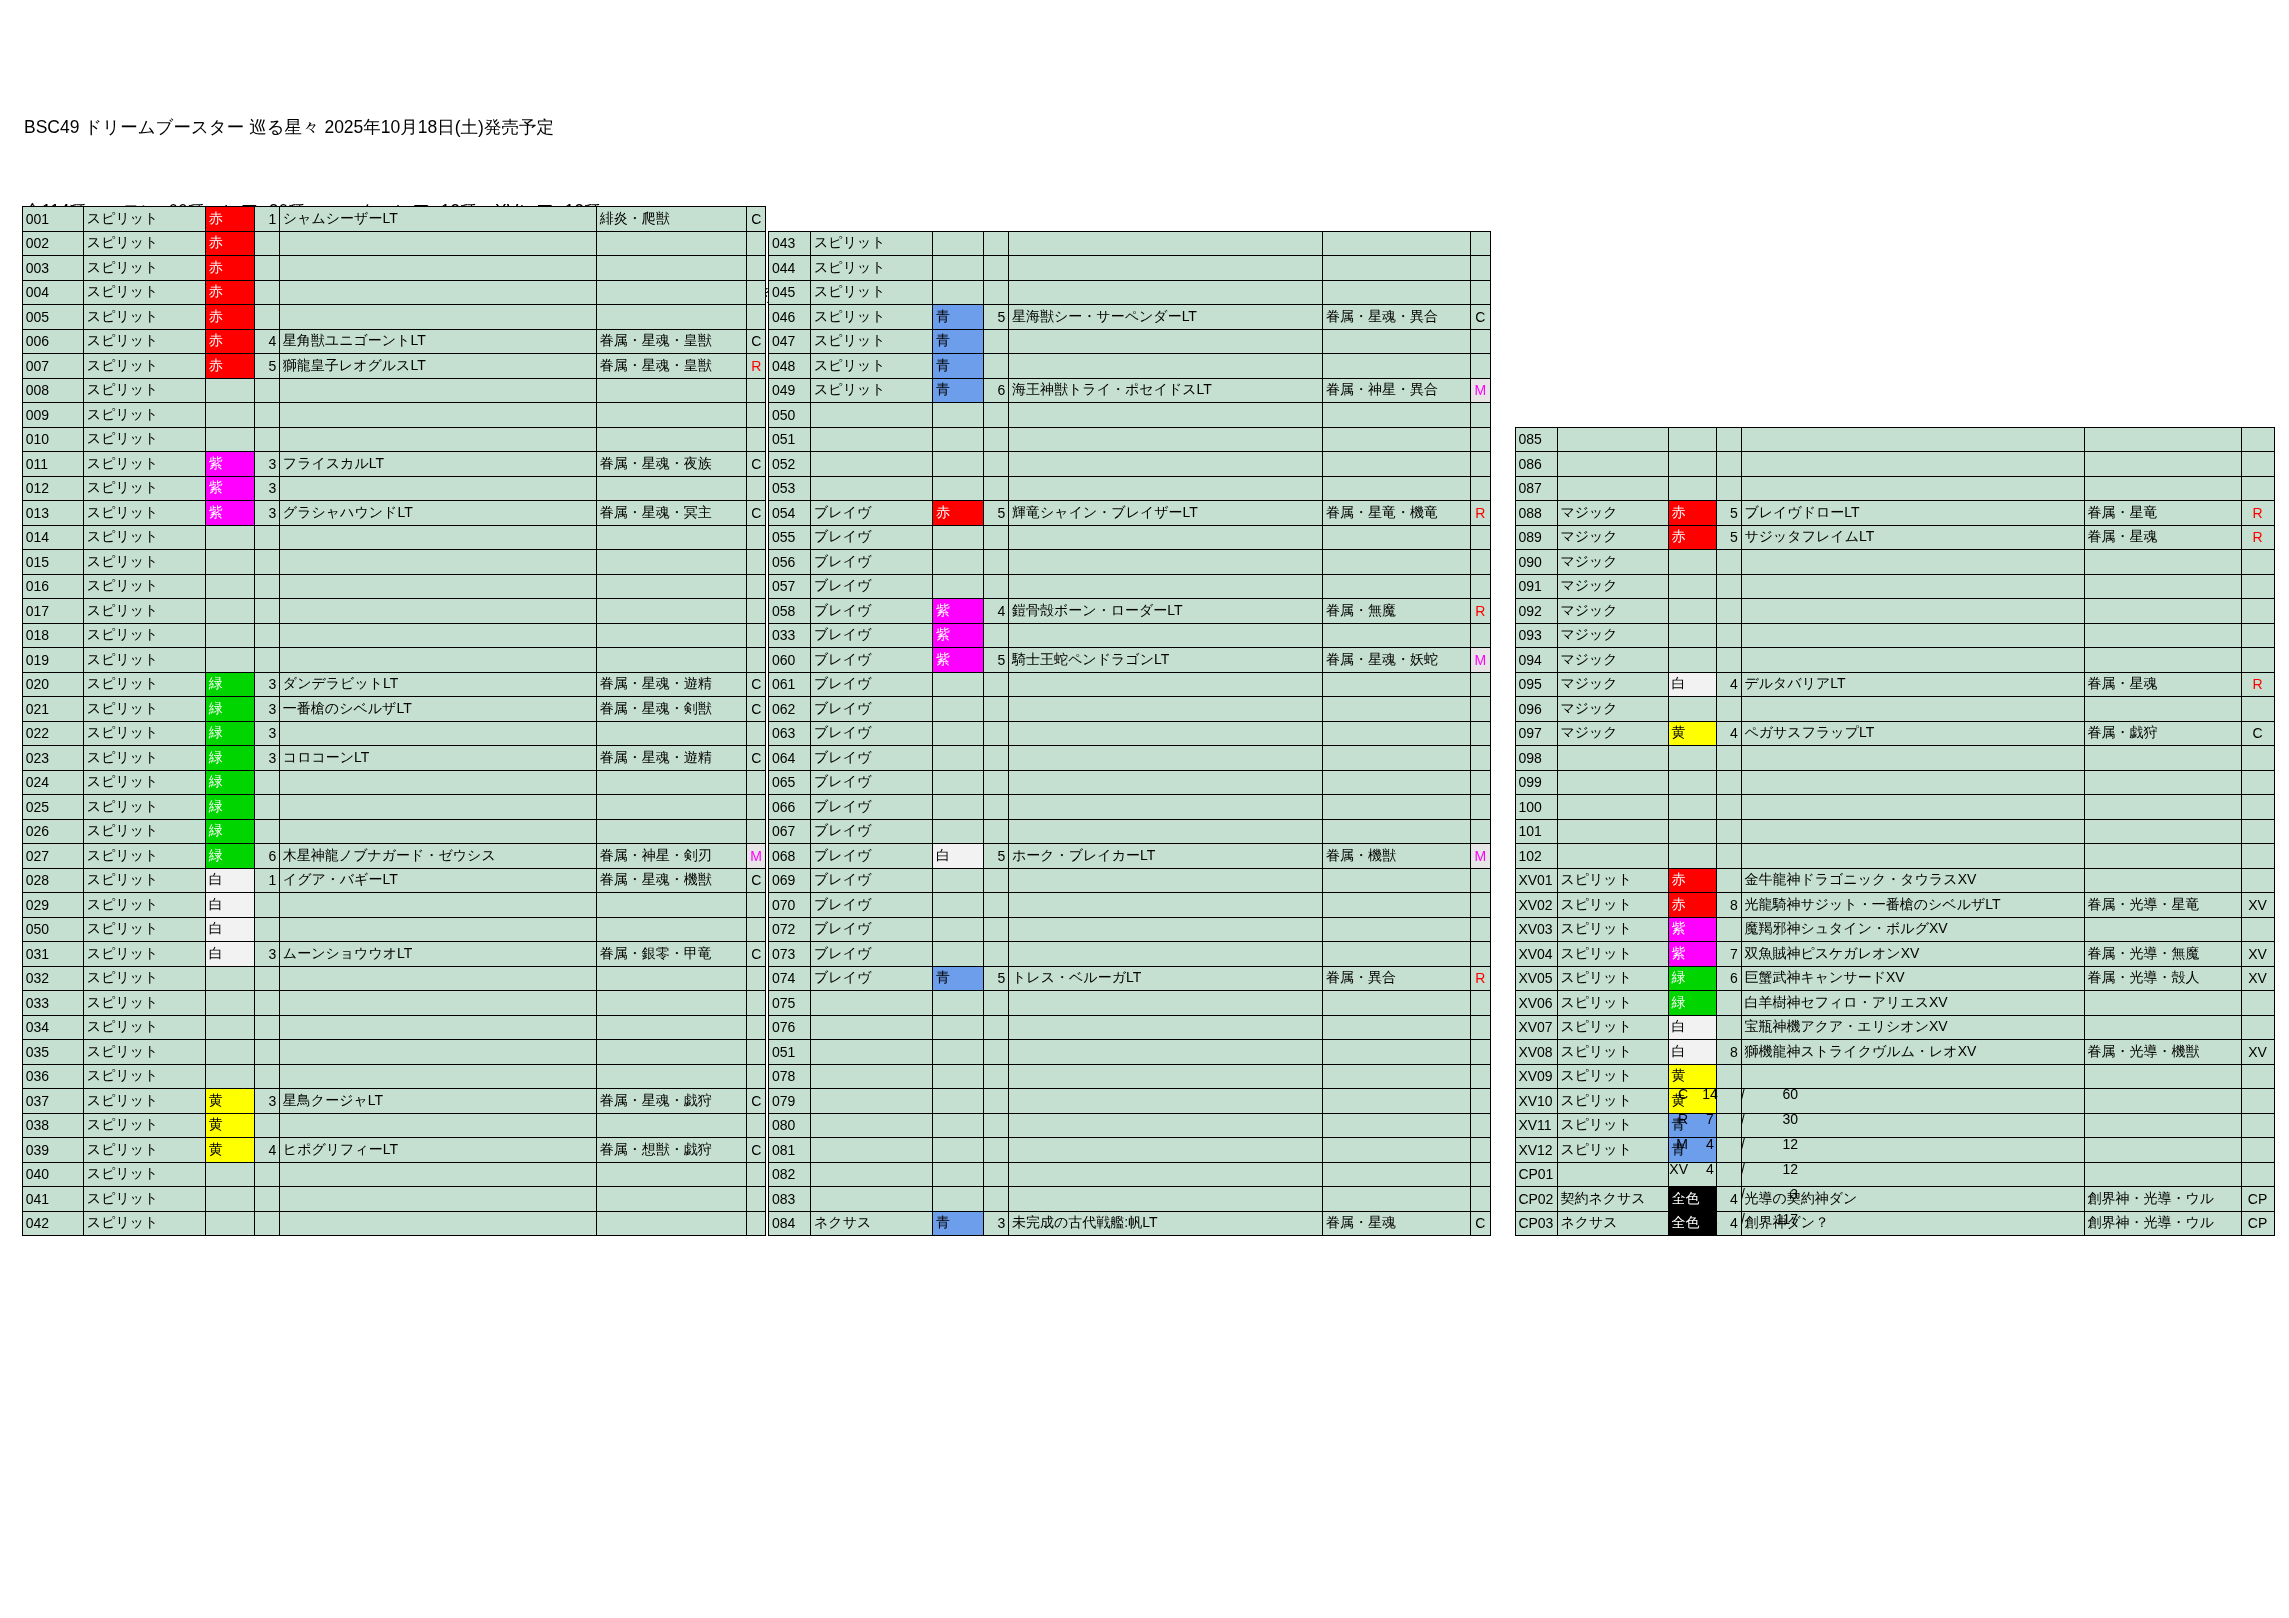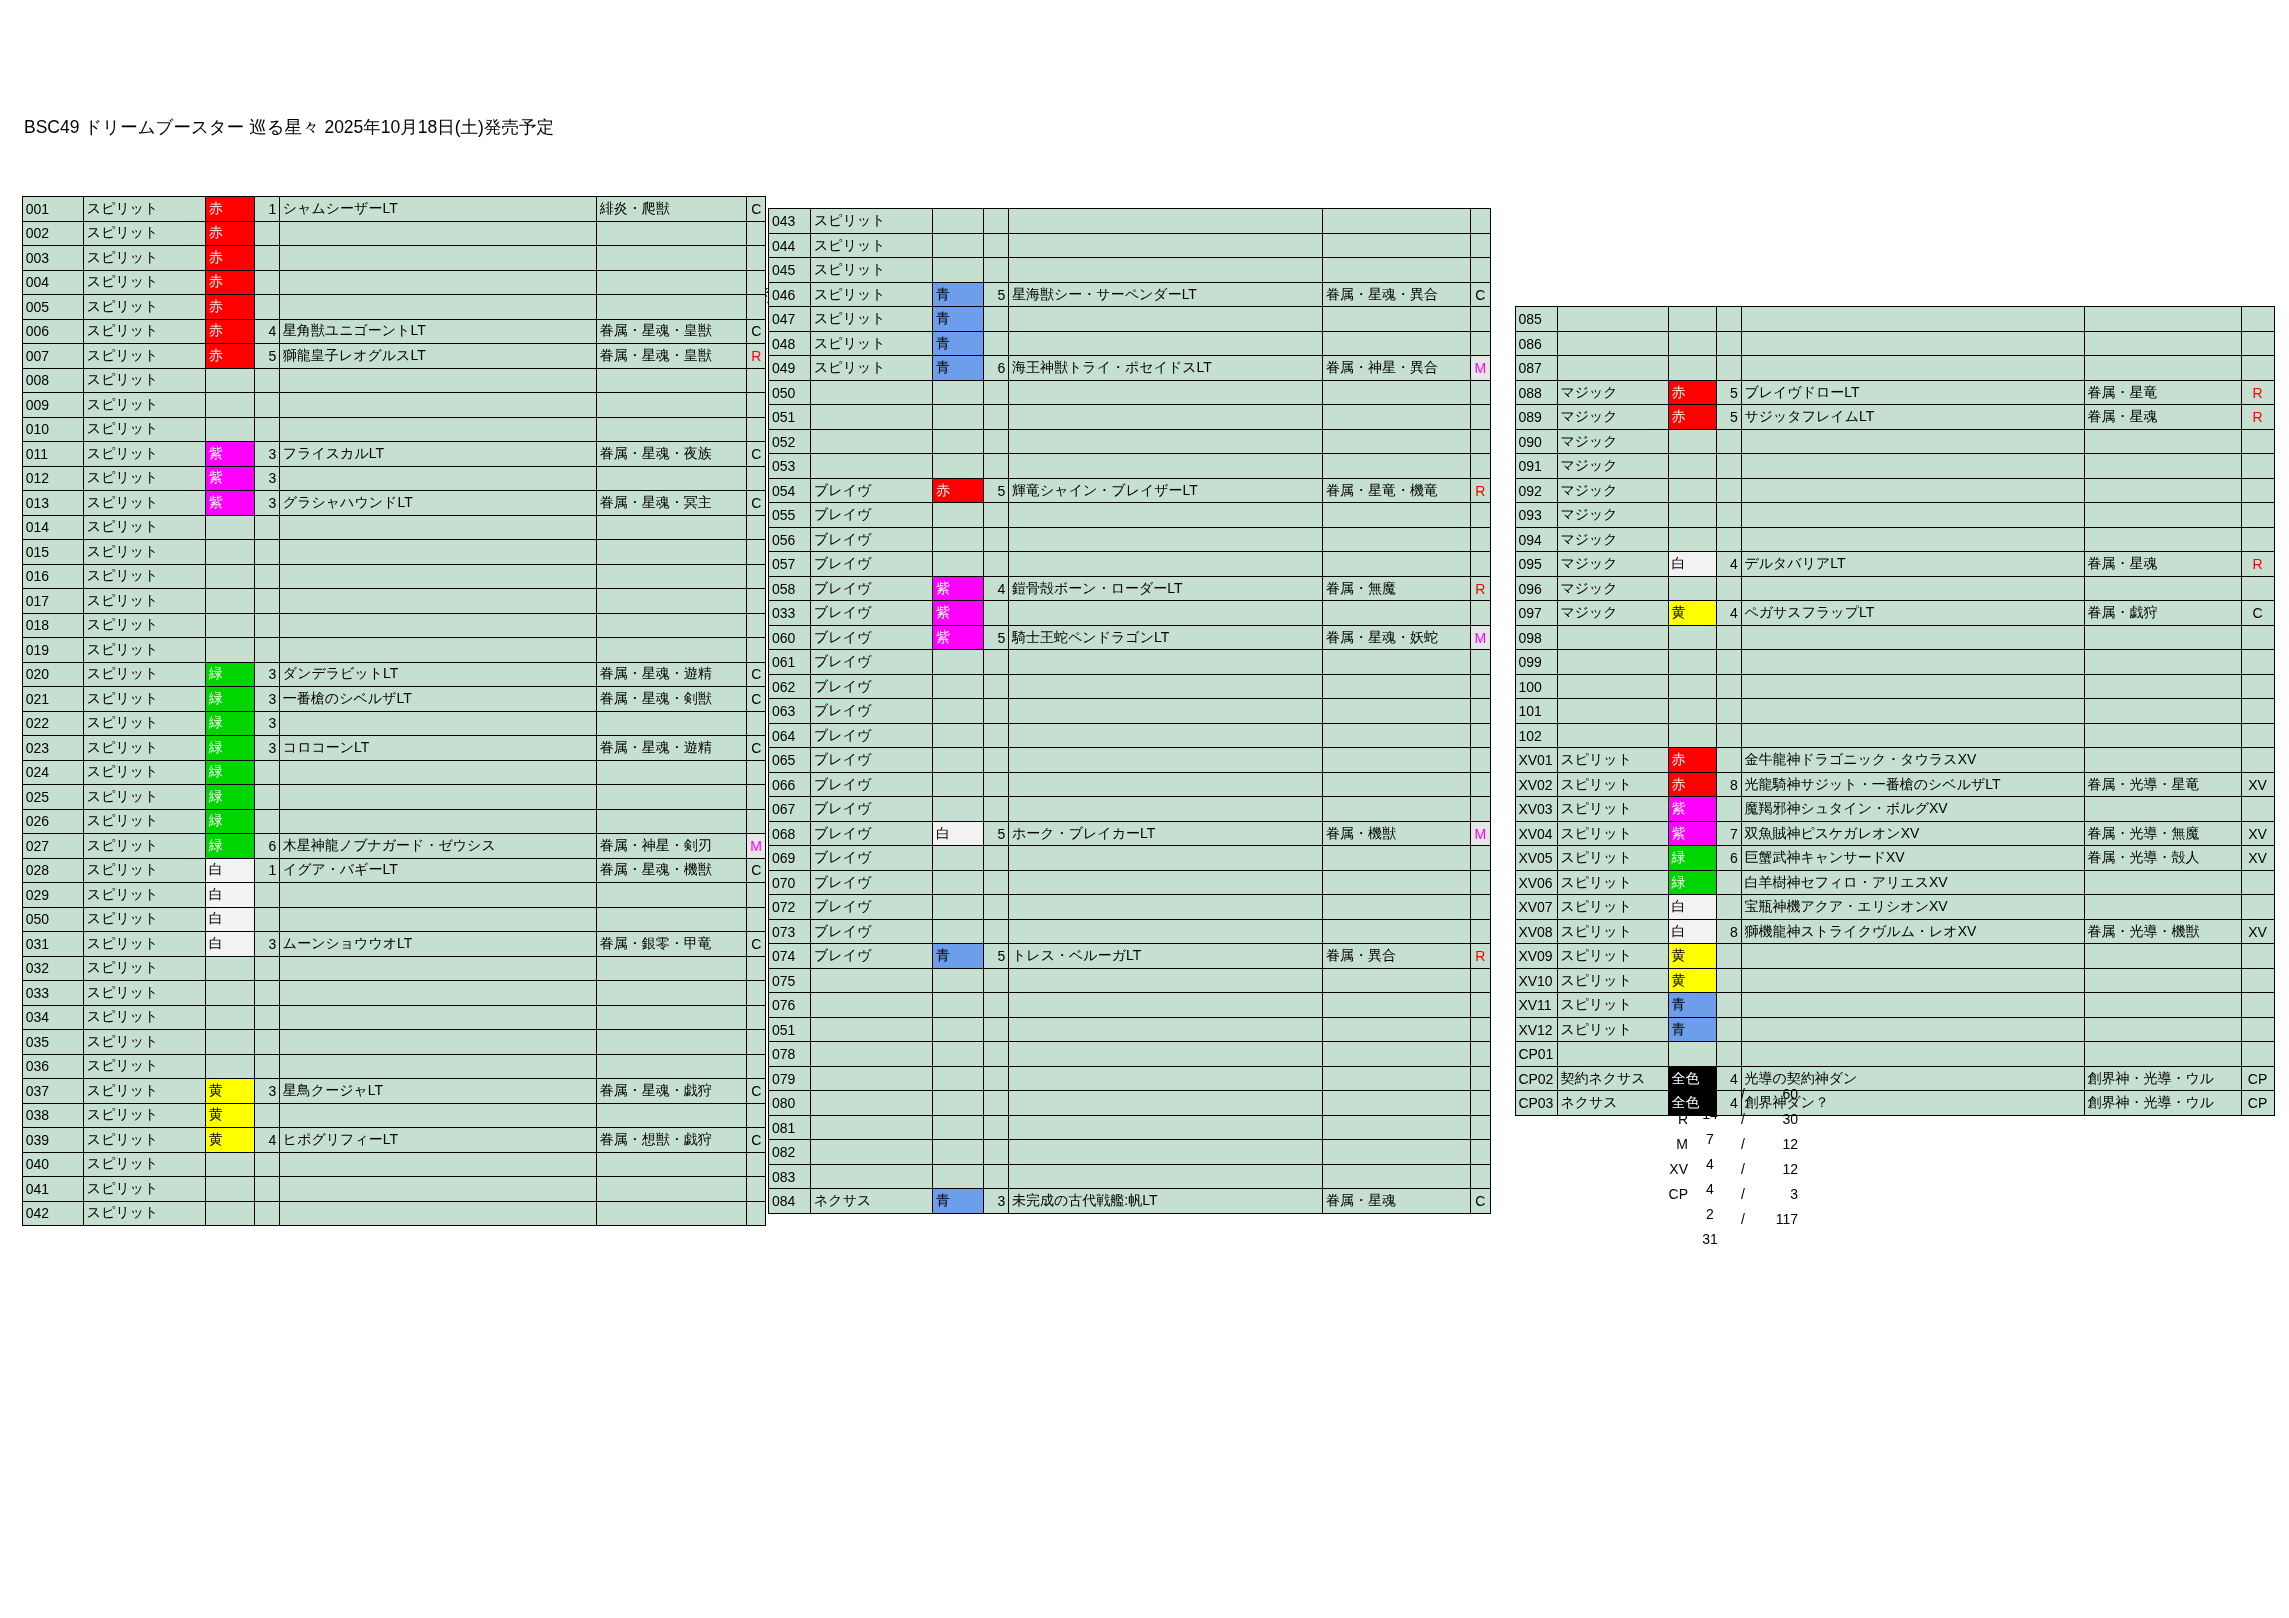--- a/index.html
+++ b/index.html
@@ -12,22 +12,22 @@
     width:2290px;height:1619px;
     background:#ffffff;
     overflow:hidden;
   }
   #header{
     position:absolute;left:24px;top:57px;
     font-size:17.5px;color:#000;line-height:28px;
     white-space:pre;
   }
   #tables{
-    position:absolute;left:22px;top:196px;
-    display:flex;align-items:center;
+    position:absolute;left:22px;top:206px;
+    display:flex;align-items:flex-end;
   }
   table.cardlist{
     border-collapse:collapse;
     table-layout:fixed;
     border:1.8px solid #000;
   }
   #table2{margin-left:1.8px;}
   #table3{margin-left:24px;}
   table.cardlist td{
     border:0.9px solid #000;
@@ -45,21 +45,21 @@
   td.c-type{padding-left:7.4px;}
   td.c-cost{text-align:right;padding-right:3.7px;}
   td.c-color{padding-left:5.5px;}
   td.c-rarity{text-align:center;padding:0 0.9px;}
   #summary{
     position:absolute;left:1649px;top:1082px;
     font-size:14px;color:#000;
   }
   .sum-row{display:flex;height:25px;line-height:25px;}
   .sum-label{width:39px;text-align:right;}
-  .sum-count{width:44px;text-align:center;margin-top:20px;}
+  .sum-count{width:44px;text-align:center;}
   .sum-slash{width:22px;text-align:center;}
   .sum-total{width:44px;text-align:right;}
 </style>
 </head>
 <body>
 
 <div id="page">
 
   <div id="header">
     <div>BSC49 ドリームブースター 巡る星々 2025年10月18日(土)発売予定</div>

